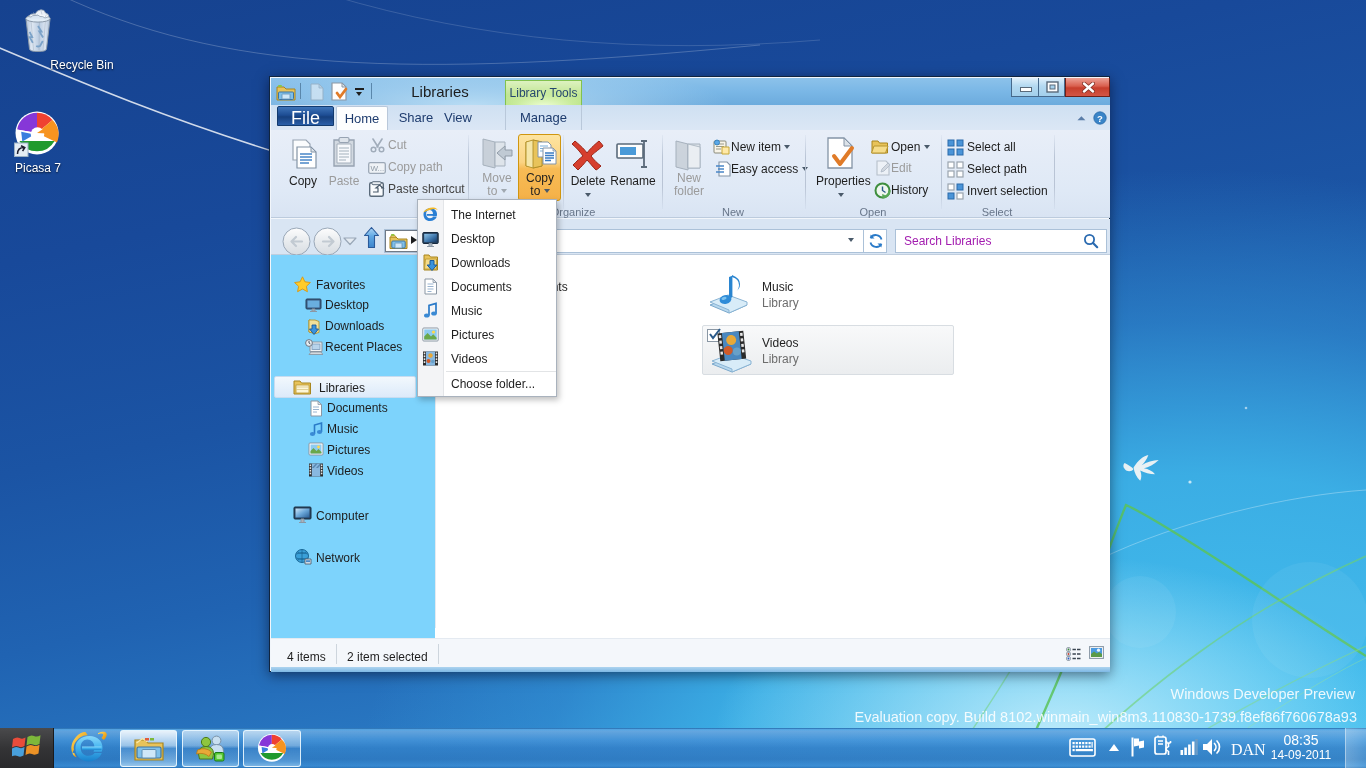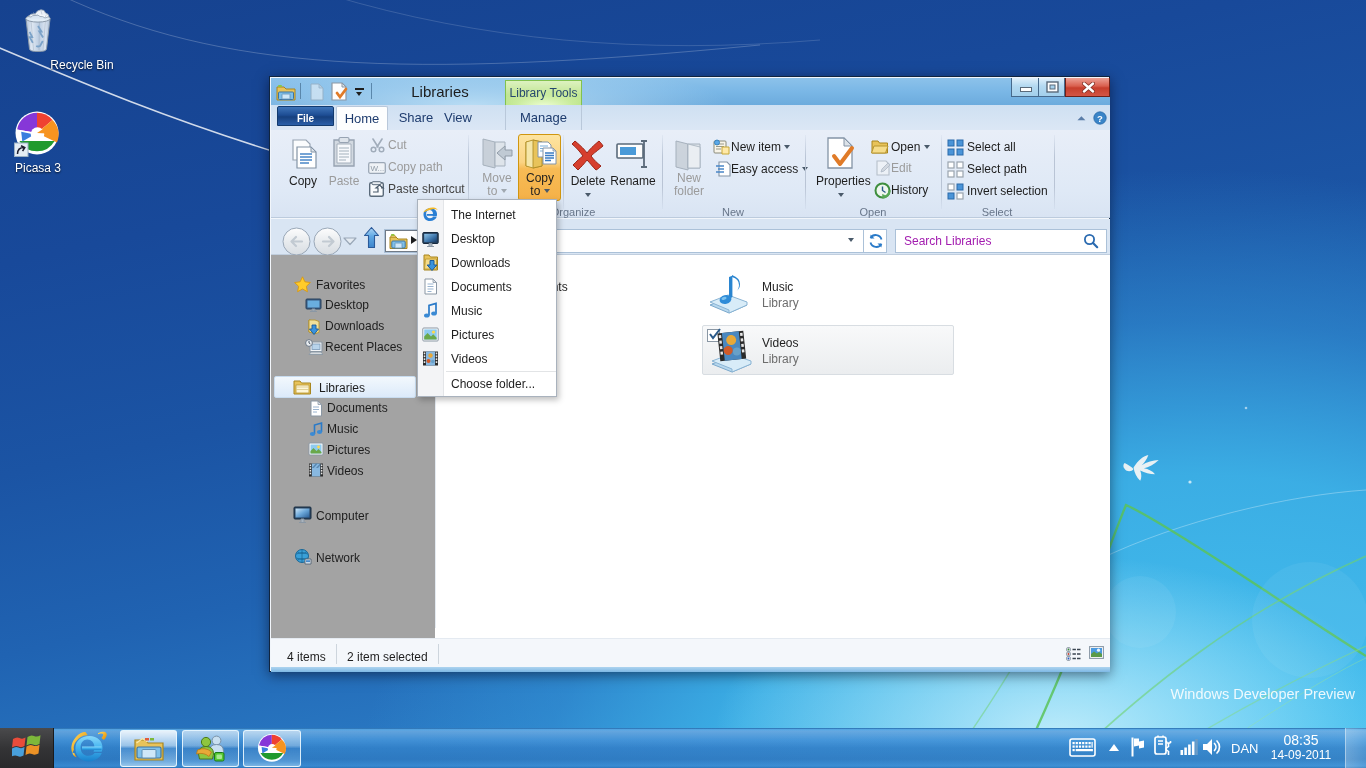--- a/index.html
+++ b/index.html
@@ -18,21 +18,21 @@
   background:#f2f6fb; border:1px solid #10253f; border-radius:0;
   box-shadow:0 3px 12px rgba(0,0,20,0.5); }
 #titlebar { position:absolute; left:1px; top:1px; width:839px; height:27px;
   background:radial-gradient(ellipse 260px 40px at 200px 27px, #b8dcf4 0%, rgba(160,205,240,0) 100%), linear-gradient(#8cc2ea 0%, #7ab7e6 50%, #6cabdd 100%); }
 #tabrow { position:absolute; left:1px; top:28px; width:839px; height:25px;
   background:linear-gradient(#cfe0f2, #dbe7f5); }
 #ribbon { position:absolute; left:1px; top:53px; width:839px; height:88px;
   background:linear-gradient(#e8eef8, #dfe9f6 70%, #d9e4f3); border-bottom:1px solid #bccbdd; }
 #navrow { position:absolute; left:1px; top:142px; width:839px; height:36px; background:#d9e5f3; border-bottom:1px solid #c0cede; }
 #body { position:absolute; left:1px; top:178px; width:839px; height:383px; background:#fff; }
-#sidebar { position:absolute; left:0; top:0; width:164px; height:383px; background:#a3a3a3; }
+#sidebar { position:absolute; left:0; top:0; width:164px; height:383px; background:#7dd3fc; }
 #statusbar { position:absolute; left:1px; top:561px; width:839px; height:29px; background:#f4f7fb; border-top:1px solid #e4eaf1; }
 #winbottom { position:absolute; left:1px; top:590px; width:839px; height:5px; background:linear-gradient(#aed4ef,#7db8e5); }
 .grouplabel { position:absolute; top:76px; font-size:11px; color:#68768a; text-align:center; }
 .gsep { position:absolute; top:5px; width:1px; height:74px; background:linear-gradient(rgba(160,175,200,0.1), #b9c4d5 30%, #b9c4d5 70%, rgba(160,175,200,0.1)); }
 .btnlabel { font-size:12px; color:#1e1e1e; text-align:center; line-height:13px; }
 .gray { color:#9b9b9b !important; }
 .smallrow { position:absolute; font-size:12px; color:#1e1e1e; white-space:nowrap; }
 .tri { display:inline-block; width:0; height:0; border-left:3.5px solid transparent; border-right:3.5px solid transparent; border-top:4px solid #4a5a6a; vertical-align:2px; }
 .trig { border-top-color:#a0a8b0; }
 
@@ -66,20 +66,21 @@
     <circle cx="1310" cy="620" r="58" fill="rgba(255,255,255,0.055)"></circle>
     <circle cx="1140" cy="612" r="36" fill="rgba(255,255,255,0.06)"></circle>
     <g fill="rgba(252,248,246,0.9)" transform="translate(1138,466) scale(0.74) translate(-1138,-466)">
       <path d="M 1132,468 C 1138,458 1146,452 1152,451 C 1150,457 1146,462 1143,465 C 1150,461 1158,458 1166,458 C 1160,464 1152,468 1146,469 C 1152,470 1158,473 1161,477 C 1154,477 1147,475 1141,472 C 1143,477 1143,482 1141,486 C 1136,481 1133,475 1132,468 Z"></path>
       <path d="M 1120,462 C 1124,464 1129,467 1132,470 C 1130,473 1126,474 1122,472 C 1118,469 1117,465 1120,462 Z"></path>
     </g>
     <circle cx="1190" cy="482" r="1.6" fill="rgba(255,255,255,0.7)"></circle>
     <circle cx="1246" cy="408" r="1.3" fill="rgba(255,255,255,0.55)"></circle>
   </svg>
   <div class="wm" style="right:11px; top:686px;">Windows Developer Preview</div>
+  <div class="wm" style="right:9px; top:709px;">Evaluation copy. Build 8102.winmain_win8m3.110830-1739.f8ef86f760678a93</div>
 </div>
 
 <div id="deskicons">
   <svg class="ab" style="left:19px;top:8px" width="38" height="46" viewBox="0 0 38 46">
     <defs>
         <linearGradient id="gbin" x1="0" y1="0" x2="1" y2="0">
       <stop offset="0" stop-color="rgba(205,218,232,0.85)"></stop>
           <stop offset="0.25" stop-color="rgba(245,250,253,0.9)"></stop>
           <stop offset="0.55" stop-color="rgba(215,228,240,0.85)"></stop>
           <stop offset="0.8" stop-color="rgba(240,246,252,0.9)"></stop>
@@ -100,21 +101,21 @@
     <path d="M23,23 L23,2.8 A20.2,20.2 0 0 1 38.5,10 Z" fill="#ef4131"></path>
     <path d="M23,23 L38.5,10 A20.2,20.2 0 0 1 43,32.5 Z" fill="#f79420"></path>
     <path d="M5.4,31 H40.6 A20.2,20.2 0 0 1 5.4,31 Z" fill="#219a2e"></path>
     <path d="M23,23 L2.9,19.4 L4.5,29.8 Z" fill="#fff"></path>
     <path d="M20.5,24.5 L8.3,31.6 L7.2,21.8 Z" fill="#3a7ede"></path>
     <circle cx="23.5" cy="24" r="6.8" fill="#fff"></circle>
     <path d="M23,23 L43,24 L38,13 Z" fill="#f79420"></path>
     <rect x="0.5" y="33" width="13.5" height="13.5" fill="#e4ecf4" stroke="#9ab0c4" stroke-width="1"></rect>
     <path d="M3.5,44 q0,-6.5 6.5,-6.5 m-3,-1.8 l3.8,1.8 l-2.2,3.6" fill="none" stroke="#1e1e2e" stroke-width="1.5"></path>
   </svg>
-  <div class="dicon" style="left:0px;top:161px;width:76px;">Picasa 3</div>
+  <div class="dicon" style="left:0px;top:161px;width:76px;">Picasa 7</div>
 </div>
 
 <div id="win">
   <div id="titlebar">
     <svg class="ab" style="left:5px;top:6px" width="20" height="17" viewBox="0 0 20 17">
       <path d="M1,3 h7 l2,2 h9 v11 h-18 z" fill="#e8c35a" stroke="#a8861f" stroke-width="1"></path>
       <rect x="2.5" y="8" width="15" height="7.5" rx="1" fill="#7ec0ea" stroke="#3f759f" stroke-width="1"></rect>
       <rect x="6" y="10" width="8" height="5" rx="0.5" fill="#cfe8f8" stroke="#5f90b5" stroke-width="0.8"></rect>
       <rect x="2" y="1" width="4" height="2" rx="1" fill="#8dc63f"></rect>
     </svg>
@@ -145,21 +146,21 @@
         </svg>
     </div>
     <div class="ab" style="left:794px;top:0;width:45px;height:19px;border:1px solid #6e2018;border-top:none;background:linear-gradient(#eda195,#d95f4e 45%,#c73e2c 55%,#d35545);">
       <svg class="ab" style="left:16px;top:4px" width="13" height="11" viewBox="0 0 13 11">
           <path d="M2,1.5 L11,9.5 M11,1.5 L2,9.5" stroke="#803024" stroke-width="4" stroke-linecap="round"></path>
           <path d="M2,1.5 L11,9.5 M11,1.5 L2,9.5" stroke="#fff" stroke-width="2.4" stroke-linecap="round"></path>
         </svg>
     </div>
   </div>
   <div id="tabrow">
-    <div class="ab" style="left:6px;top:1px;width:57px;height:20px;background:linear-gradient(#3e74b8,#1d4d94 45%,#16407e 55%,#2a5ea8);border:1px solid #123a6e;border-radius:2px 2px 0 0;color:#fff;font-size:10px;text-align:center;line-height:23px;font-weight:bold;">File</div>
+    <div class="ab" style="left:6px;top:1px;width:57px;height:20px;background:linear-gradient(#3e74b8,#1d4d94 45%,#16407e 55%,#2a5ea8);border:1px solid #123a6e;border-radius:2px 2px 0 0;color:#fff;font-size:18px;text-align:center;line-height:23px;">File</div>
     <div class="ab" style="left:65px;top:1px;width:52px;height:25px;background:#fdfefe;border:1px solid #b9c8da;border-bottom:none;border-radius:2px 2px 0 0;color:#1e3c6e;font-size:13px;text-align:center;line-height:23px;">Home</div>
     <div class="ab" style="left:117px;top:0;width:56px;height:25px;color:#1e3c6e;font-size:13px;text-align:center;line-height:25px;">Share</div>
     <div class="ab" style="left:173px;top:0;width:52px;height:25px;color:#1e3c6e;font-size:13px;text-align:left;line-height:25px;">View</div>
     <div class="ab" style="left:234px;top:0;width:77px;height:25px;border-left:1px solid #b9c8da;border-right:1px solid #b9c8da;color:#1e3c6e;font-size:13px;text-align:center;line-height:25px;">Manage</div>
     <div class="ab" style="left:806px;top:7px;width:12px;height:12px;color:#5a7da8;font-size:11px;line-height:12px;">⏶</div>
     <svg class="ab" style="left:822px;top:6px" width="14" height="14" viewBox="0 0 14 14">
       <circle cx="7" cy="7" r="6.2" fill="#3a85c8" stroke="#2a6aa8" stroke-width="0.8"></circle>
       <text x="7" y="10.5" font-size="9.5" fill="#fff" text-anchor="middle" font-family="Liberation Sans" font-weight="bold">?</text>
     </svg>
   </div>
@@ -703,16 +704,16 @@
       <rect x="11.9" y="3.5" width="2.6" height="13.5"></rect>
     </g>
   <g fill="#6a9cc8">
       <rect x="15.2" y="1" width="2.6" height="16"></rect>
     </g>
 </svg>
 <svg class="tray" style="left:1202px;top:737px" width="20" height="20" viewBox="0 0 20 20">
   <path d="M1,7 h4 l5,-5 v16 l-5,-5 h-4 z" fill="#fff"></path>
   <path d="M12.5,6.5 a5,5 0 0,1 0,7 M15,4 a8.5,8.5 0 0,1 0,12" fill="none" stroke="#fff" stroke-width="1.7" stroke-linecap="round"></path>
 </svg>
-<div class="tray" style="left:1231px;top:741px;font-size:13px;">DAN</div>
+<div class="tray" style="left:1231px;top:741px;font-size:16px;font-family:Liberation Serif, serif;">DAN</div>
 <div class="tray" style="left:1268px;top:732px;width:66px;font-size:14px;text-align:center;">08:35</div>
 <div class="tray" style="left:1260px;top:748px;width:82px;font-size:12px;text-align:center;">14-09-2011</div>
 <div class="ab" style="left:1345px;top:728px;width:21px;height:40px;background:linear-gradient(90deg,rgba(255,255,255,0.25),rgba(255,255,255,0.1));border-left:1px solid rgba(255,255,255,0.5);"></div>
 
 </body></html>

